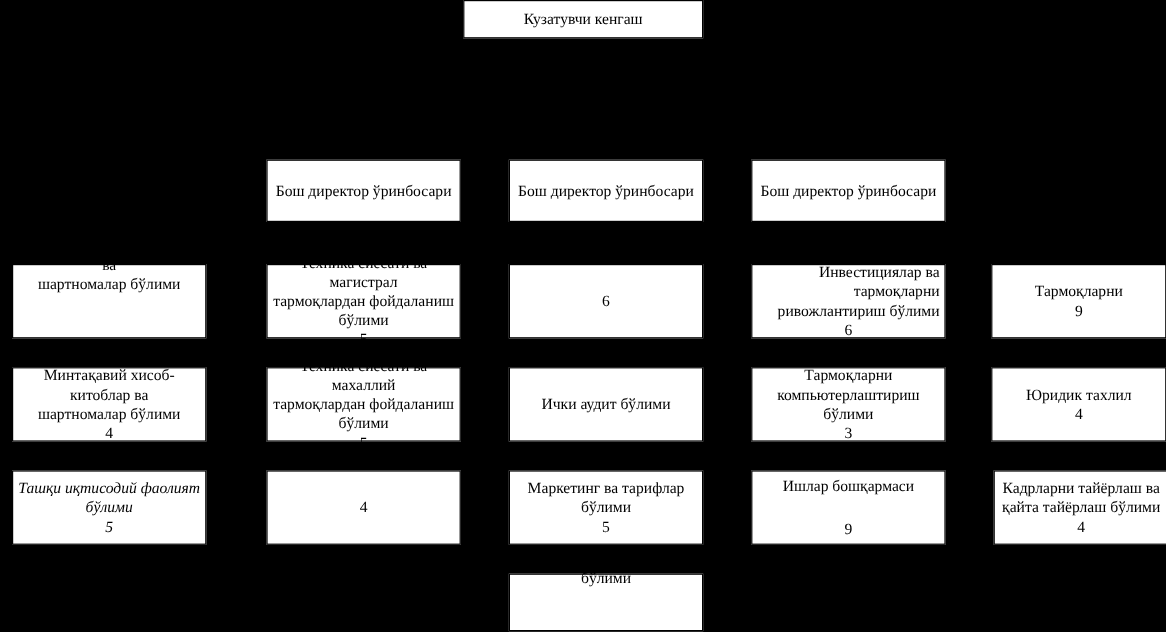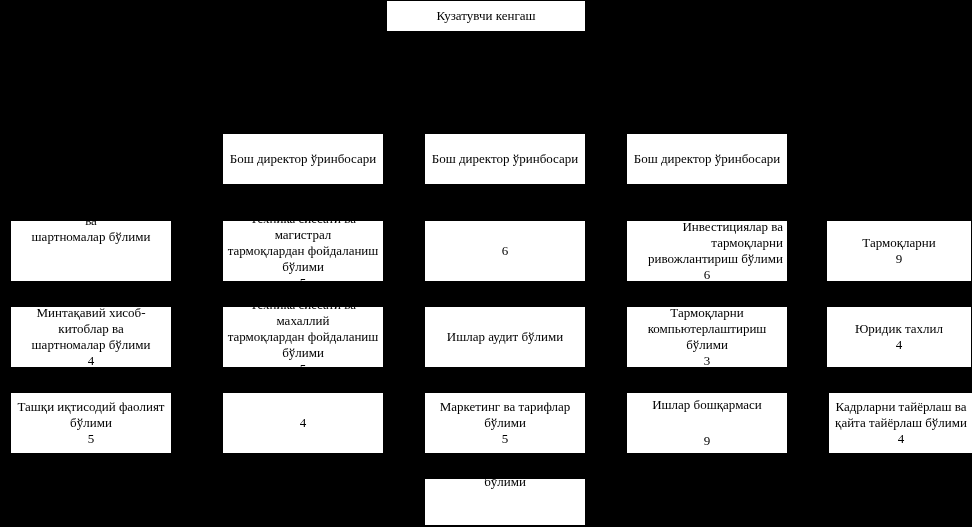--- a/index.html
+++ b/index.html
@@ -94,32 +94,32 @@
 шартномалар бўлими</span>
       <span class="count">4</span>
     </div>
     <div class="node" style="left: 222px; top: 306px; width: 162px; height: 62px;">
       <span class="label">Техника сиёсати ва махаллий
 тармоқлардан фойдаланиш
 бўлими</span>
       <span class="count">5</span>
     </div>
     <div class="node" style="left: 424px; top: 306px; width: 162px; height: 62px;">
-      <span class="label">Ишлар аудит бўлими</span>
+      <span class="label">Ички аудит бўлими</span>
     </div>
     <div class="node" style="left: 626px; top: 306px; width: 162px; height: 62px;">
       <span class="label">Тармоқларни
 компьютерлаштириш бўлими</span>
       <span class="count">3</span>
     </div>
     <div class="node" style="left: 826px; top: 306px; width: 146px; height: 62px;">
       <span class="label">Юридик тахлил</span>
       <span class="count">4</span>
     </div>
-    <div class="node" style="left: 10px; top: 392px; width: 162px; height: 62px;">
+    <div class="node" style="left: 10px; top: 392px; width: 162px; height: 62px; font-style: italic;">
       <span class="label">Ташқи иқтисодий фаолият
 бўлими</span>
       <span class="count">5</span>
     </div>
     <div class="node" style="left: 222px; top: 392px; width: 162px; height: 62px;">
       <span class="count">4</span>
     </div>
     <div class="node" style="left: 424px; top: 392px; width: 162px; height: 62px;">
       <span class="label">Маркетинг ва тарифлар
 бўлими</span>

